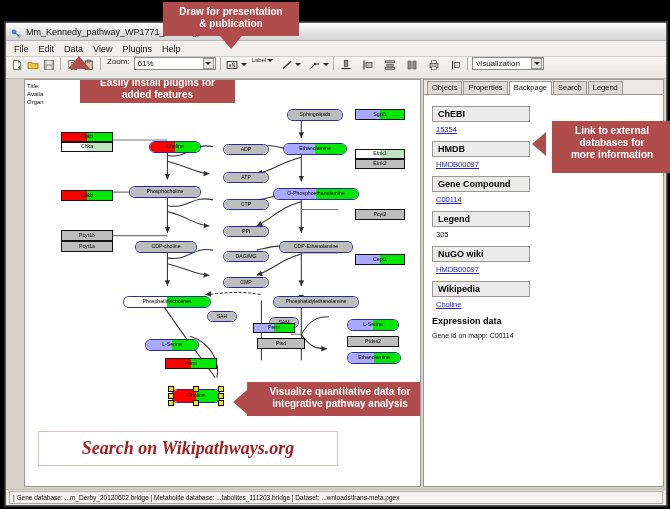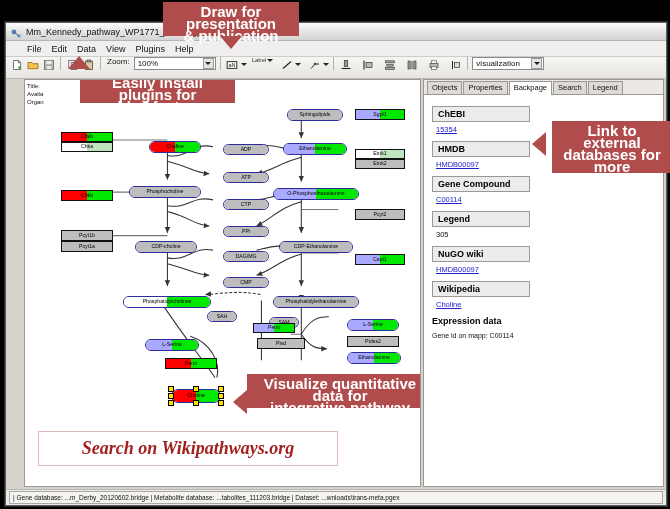--- a/index.html
+++ b/index.html
@@ -9,21 +9,21 @@
   .app{position:absolute;left:5px;top:22px;width:660px;height:482px;background:#d6d3ce;border:1px solid #5a5a5a;
        box-shadow:0 0 0 1px #2a2a2a;}
 
   
   .titlebar{height:17px;background:linear-gradient(#fdfdfd,#e3e3e3 55%,#d4d4d4);border-bottom:1px solid #b5b5b5;
             display:flex;align-items:center;padding:0 4px;}
   .titlebar .tb-icon{width:12px;height:12px;margin-right:4px;flex:0 0 auto;}
   .titlebar .tb-text{font-size:9px;color:#111;white-space:nowrap;overflow:hidden;}
 
   
-  .menubar{height:15px;background:#f0efed;border-bottom:1px solid #cfcdc8;display:flex;align-items:center;padding:0 16px;}
+  .menubar{height:15px;background:#f0efed;border-bottom:1px solid #cfcdc8;display:flex;align-items:center;padding:0 3px;}
   .menubar .mi{font-size:9px;color:#111;padding:1px 5px;white-space:nowrap;}
 
   
   .toolbar{height:21px;background:linear-gradient(#f6f5f3,#e7e5e1);border-bottom:1px solid #b9b7b2;
            display:flex;align-items:flex-start;padding:0 3px;gap:1px;}
   .tbtn{width:15px;height:15px;display:flex;align-items:center;justify-content:center;flex:0 0 auto;}
   .sep{width:1px;height:13px;background:#b4b2ad;margin:0 3px;flex:0 0 auto;}
   .zoomlbl{font-size:8px;color:#111;margin:0 3px 0 2px;}
   .combo{height:13px;background:#fff;border:1px solid #8b8b8b;display:flex;align-items:center;
          font-size:8px;color:#111;padding:0 1px 0 3px;box-sizing:border-box;}
@@ -68,21 +68,21 @@
   
   .node{position:absolute;box-sizing:border-box;display:flex;align-items:center;justify-content:center;
         font-size:5.2px;color:#000;text-align:center;line-height:1;}
   .met{border-radius:9px;border:1px solid #2b2b99;overflow:hidden;}
   .gene{border:1px solid #111;overflow:hidden;}
   .nlabel{position:relative;z-index:2;font-size:5.2px;}
   .half{position:absolute;top:0;bottom:0;}
 
   
   .callout{position:absolute;background:#b14c4c;color:#fff;font-weight:bold;text-align:center;
-           font-size:15px;line-height:12px;padding:4px 7px;box-sizing:border-box;z-index:40;}
+           font-size:10px;line-height:12px;padding:4px 7px;box-sizing:border-box;z-index:40;}
   .arrowdown{position:absolute;width:0;height:0;border-left:11px solid transparent;border-right:11px solid transparent;
              border-top:13px solid #b14c4c;z-index:40;}
   .arrowup{position:absolute;width:0;height:0;border-left:11px solid transparent;border-right:11px solid transparent;
            border-bottom:13px solid #b14c4c;z-index:40;}
   .arrowleft{position:absolute;width:0;height:0;border-top:12px solid transparent;border-bottom:12px solid transparent;
              border-right:14px solid #b14c4c;z-index:40;}
   .arrowright{position:absolute;width:0;height:0;border-top:12px solid transparent;border-bottom:12px solid transparent;
               border-left:14px solid #b14c4c;z-index:40;}
   .sharebox{position:absolute;border:1px solid #e0b9b9;background:#fff;color:#a32020;
             font-family:"Liberation Serif",serif;font-style:italic;font-weight:bold;font-size:18px;
@@ -144,21 +144,21 @@
       </span>
       <span class="tbtn">
         <svg width="12" height="12" viewBox="0 0 12 12">
             <rect x="2.5" y="2" width="7" height="8.4" fill="#d8c9a8" stroke="#5b4a2a" stroke-width=".8"></rect>
             <rect x="4.2" y="1" width="3.5" height="2" fill="#9b9b9b" stroke="#444" stroke-width=".6"></rect>
           </svg>
       </span>
       <span class="sep"></span>
       <span class="zoomlbl">Zoom:</span>
       <span class="combo" style="width:82px">
-        <span class="cv">100%</span>
+        <span class="cv">61%</span>
         <span class="carr">
             <i class="tri-d"></i>
           </span>
       </span>
       <span class="sep"></span>
       <span class="dropbtn">
         <span class="tbtn">
           <svg width="12" height="12" viewBox="0 0 12 12">
               <rect x="1.2" y="2.6" width="9.6" height="6.8" fill="#fff" stroke="#333" stroke-width="1"></rect>
               <text x="6" y="8" font-size="5.5" text-anchor="middle" fill="#111" font-family="Liberation Sans">aN</text>
@@ -465,21 +465,21 @@
 
         <div class="callout" style="left:55px;top:-7px;width:155px;height:30px;z-index:45">
           <span>Easily install plugins for</span><br>
           <span>added features</span>
         </div>
 
         <div class="sharebox" style="left:13px;top:351px;width:298px;height:33px;">
           <span>Search on Wikipathways.org</span>
         </div>
 
-        <div class="callout" style="left:222px;top:294px;width:186px;height:34px;z-index:45">
+        <div class="callout" style="left:222px;top:302px;width:186px;height:34px;z-index:45">
           <span>Visualize quantitative data  for</span><br>
           <span>integrative pathway analysis</span>
         </div>
         <div class="arrowright" style="left:408px;top:310px;"></div>
         <div class="arrowleft" style="left:208px;top:310px;"></div>
       </div>
 
       <div class="sidepanel">
         <div class="tabs">
           <div class="tab">Objects</div>

